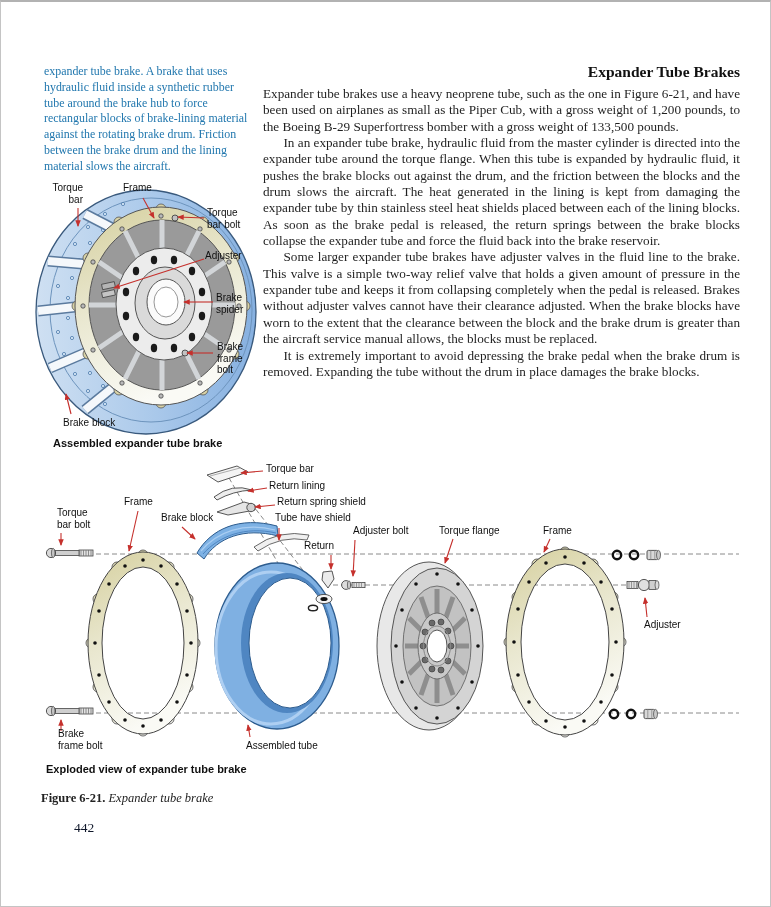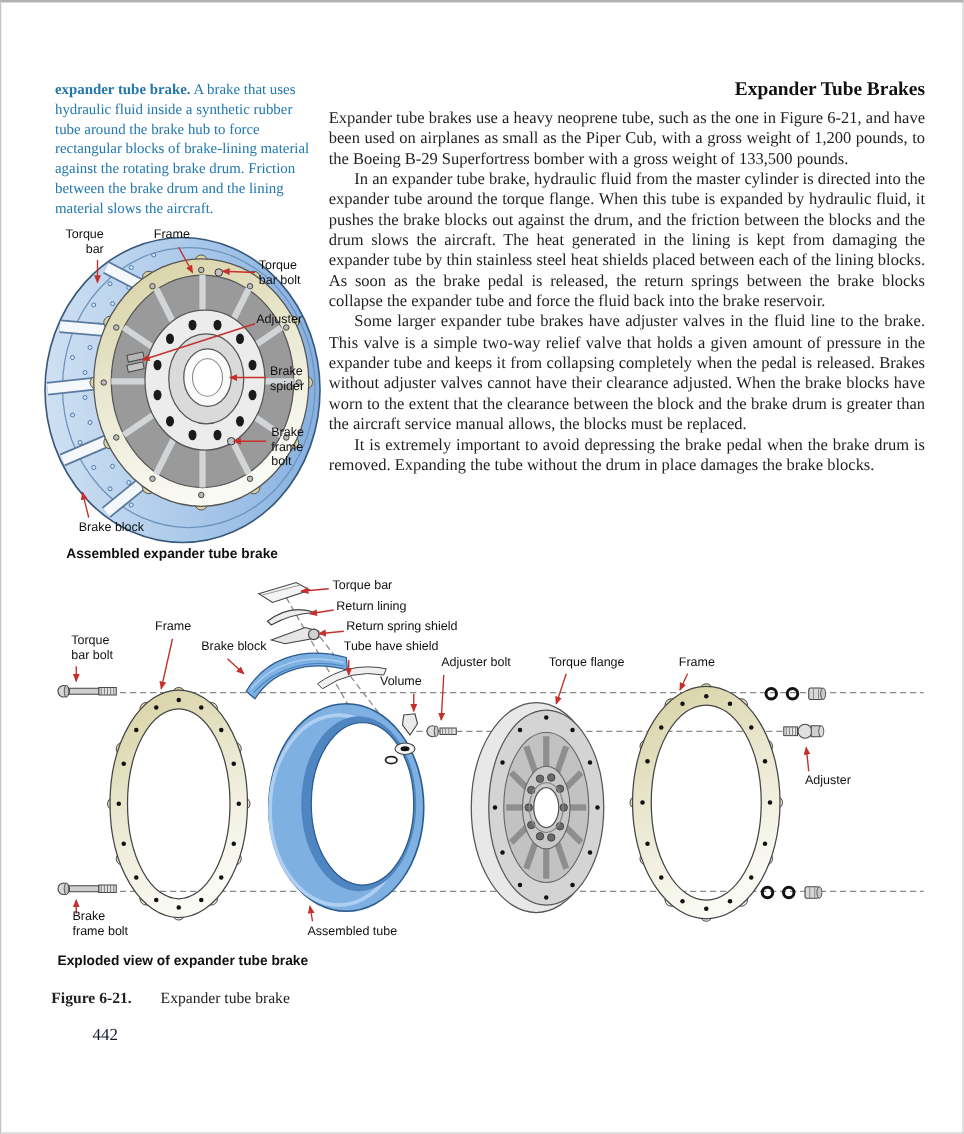--- a/index.html
+++ b/index.html
@@ -2,32 +2,32 @@
 <html><head>
 <meta charset="utf-8">
 <style>
   html,body{margin:0;padding:0;background:#ffffff;}
   .page{position:relative;width:771px;height:907px;background:#fff;overflow:hidden;
         border:1px solid #c4c4c4;border-top:2px solid #b2b2b2;box-sizing:border-box;
         font-family:"Liberation Serif",serif;}
   #diagram-layer{position:absolute;left:0;top:0;}
   #sidebar{position:absolute;left:43px;top:62px;width:209px;
            font:11.9px/15.8px "Liberation Serif",serif;color:#2177ae;}
-  #sidebar .term{font-weight:bold;}
+  #sidebar .term{font-weight:normal;}
   #article{position:absolute;left:262px;top:61px;width:477px;color:#1f1f1f;}
   #article h1{font:bold 15.5px/18px "Liberation Serif",serif;margin:0 0 5px 0;color:#111;text-align:right;}
   #article p{font:13.2px/16.35px "Liberation Serif",serif;margin:0;text-align:justify;}
   #article p + p{text-indent:1.55em;}
   .lbl{position:absolute;font:10px/1.15 "Liberation Sans",sans-serif;color:#101010;
        white-space:pre-line;}
   .lbl.r{text-align:right;}
   .cap{position:absolute;font:bold 11px/1.2 "Liberation Sans",sans-serif;color:#101010;}
   #figcap{position:absolute;left:40px;top:789px;font:12.5px "Liberation Serif",serif;color:#222;}
   #figcap .figlabel{font-weight:bold;}
-  #figcap .figtitle{margin-left:20px;}
+  #figcap .figtitle{font-style:italic;}
   #pageno{position:absolute;left:44px;top:818px;font:13.5px "Liberation Serif",serif;color:#0f172a;margin-left:29px;}
   #footline{position:absolute;left:240px;top:821px;width:410px;text-align:center;white-space:nowrap;}
   #footline .ser,#footline .volt{font:11.5px "Liberation Serif",serif;font-variant:small-caps;
        letter-spacing:.4px;color:#222;}
   #footline .vol{font:bold 11px "Liberation Sans",sans-serif;color:#111;margin:0 2px 0 8px;}
 </style>
 </head>
 <body>
 
 <div class="page">
@@ -435,21 +435,21 @@
 <div class="cap" style="left:52px;top:435px">Assembled expander tube brake</div>
 
 <div class="lbl" style="left:56px;top:505px;width:60px">Torque
 bar bolt</div>
 <div class="lbl" style="left:123px;top:494px">Frame</div>
 <div class="lbl" style="left:160px;top:510px">Brake block</div>
 <div class="lbl" style="left:265px;top:461px">Torque bar</div>
 <div class="lbl" style="left:268px;top:478px">Return lining</div>
 <div class="lbl" style="left:276px;top:494px">Return spring shield</div>
 <div class="lbl" style="left:274px;top:510px">Tube have shield</div>
-<div class="lbl" style="left:303px;top:538px">Volume</div>
+<div class="lbl" style="left:303px;top:538px">Return</div>
 <div class="lbl" style="left:352px;top:523px">Adjuster bolt</div>
 <div class="lbl" style="left:438px;top:523px">Torque flange</div>
 <div class="lbl" style="left:542px;top:523px">Frame</div>
 <div class="lbl" style="left:643px;top:617px">Adjuster</div>
 <div class="lbl" style="left:245px;top:738px">Assembled tube</div>
 <div class="lbl" style="left:57px;top:726px;width:70px">Brake
 frame bolt</div>
 <div class="cap" style="left:45px;top:761px">Exploded view of expander tube brake</div>
 
 <div id="figcap"><span class="figlabel">Figure 6-21.</span>

